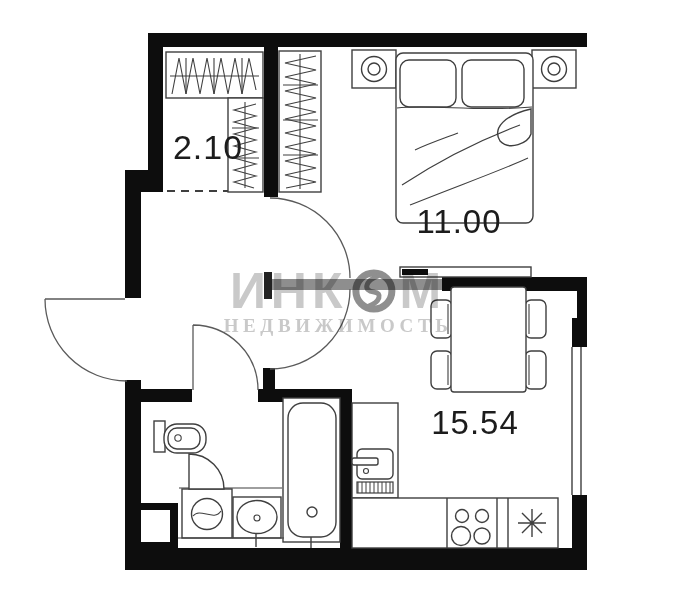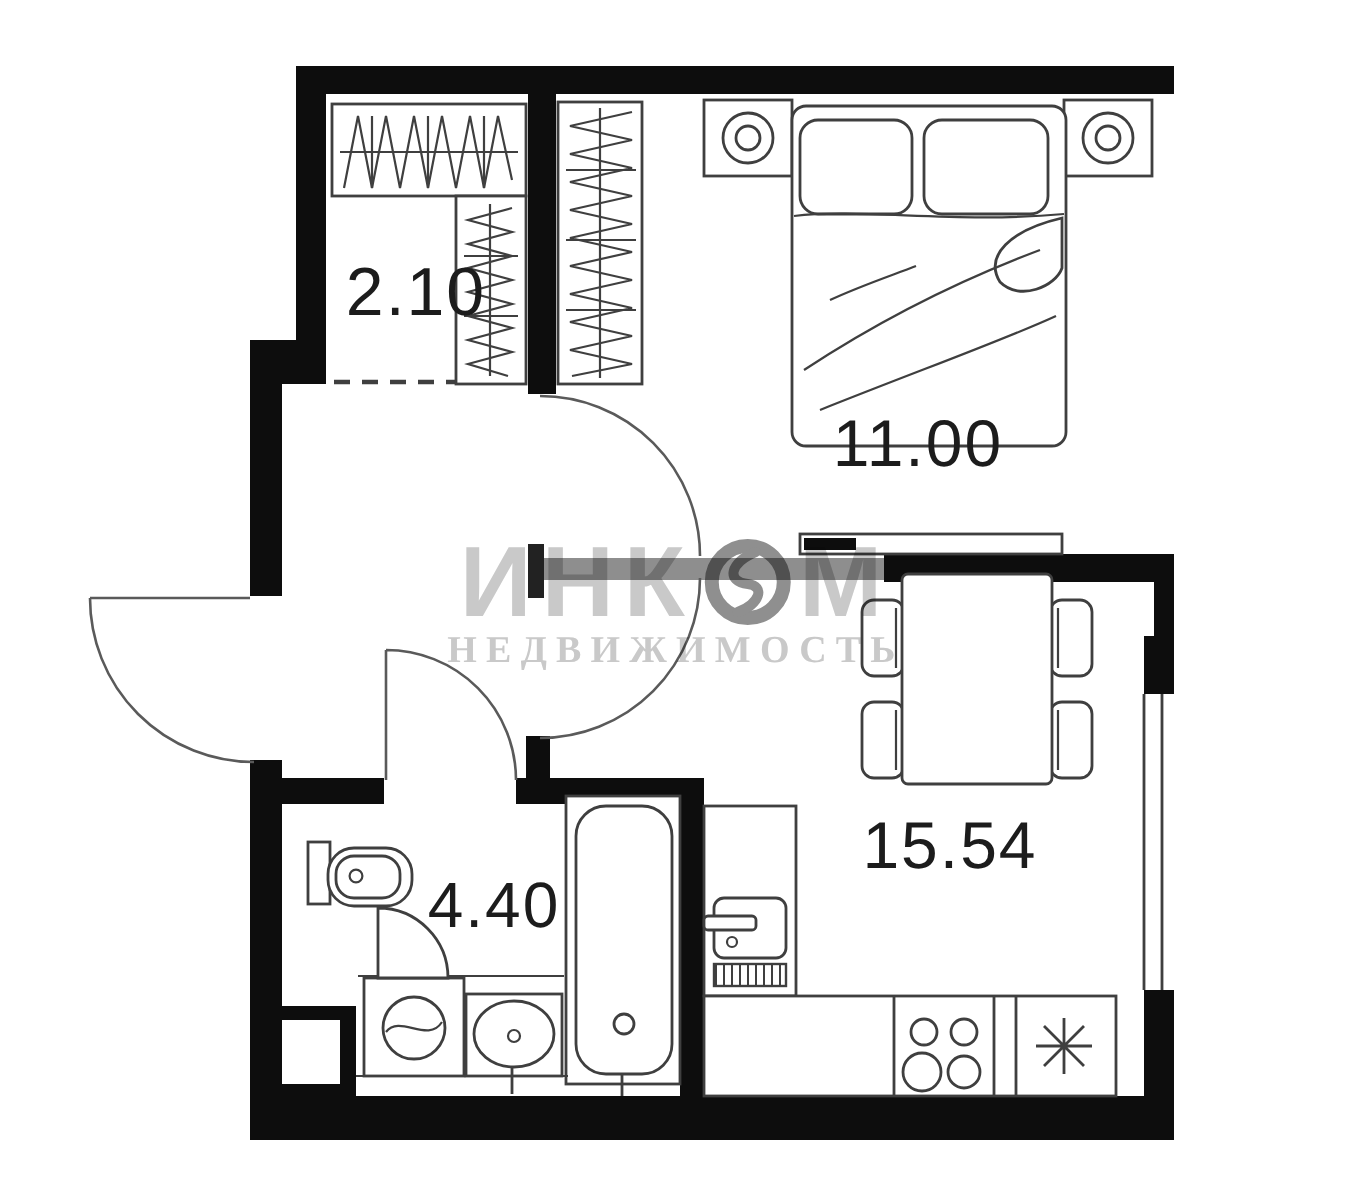--- a/index.html
+++ b/index.html
@@ -190,21 +190,20 @@
       <rect class="sym" x="288" y="403" width="48" height="134" rx="15"></rect>
       <circle class="ln" cx="312" cy="512" r="5"></circle>
       <path class="ln" d="M311,537 V548"></path>
     </g>
     <path class="ln thin" d="M178,538 H284"></path>
   </svg>
 
   <div class="area-label fs34" style="left:208px;top:147px">2.10</div>
   <div class="area-label fs33" style="left:459px;top:222px">11.00</div>
   <div class="area-label fs33" style="left:475px;top:423px">15.54</div>
-  <div class="area-label fs32" style="left:247px;top:453px">4.40</div>
 
   <div class="wm wm-sub">НЕДВИЖИМОСТЬ</div>
   <div class="wm wm-brand">
     <span>ИНК</span>
     <span class="wm-logo">
       <svg width="46" height="46" viewBox="0 0 46 46">
         <circle cx="23" cy="23" r="18" fill="none" stroke="var(--watermark-logo)" stroke-width="7"></circle>
         <path d="M27,8 C14,13 12,23 23,24 C32,25 29,34 18,38" fill="none" stroke="var(--watermark-logo)" stroke-width="5" stroke-linecap="round"></path>
       </svg>
     </span>

